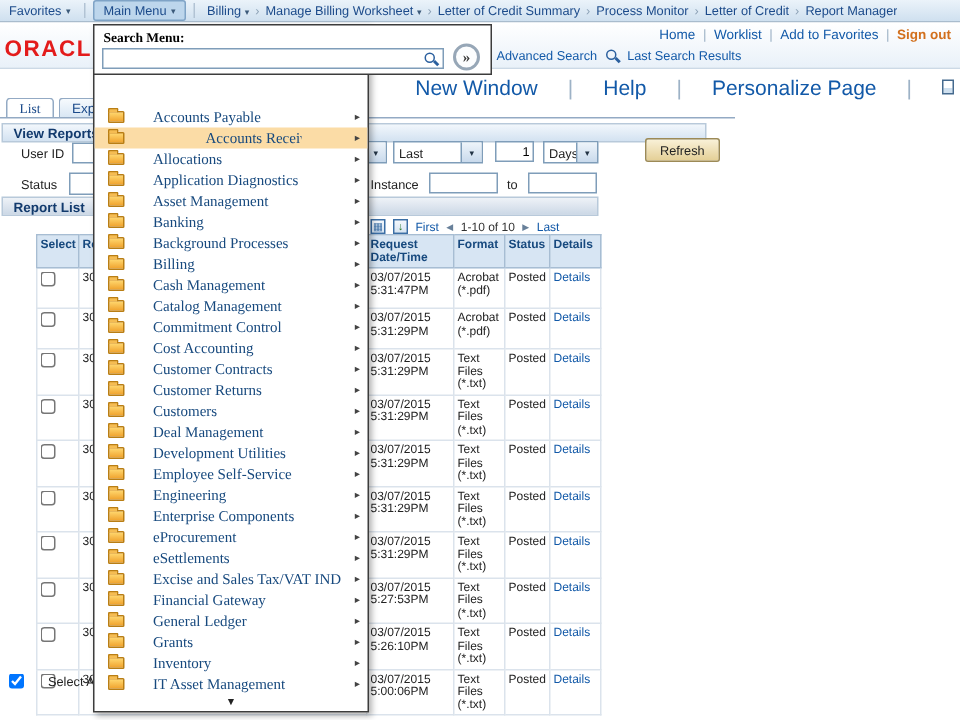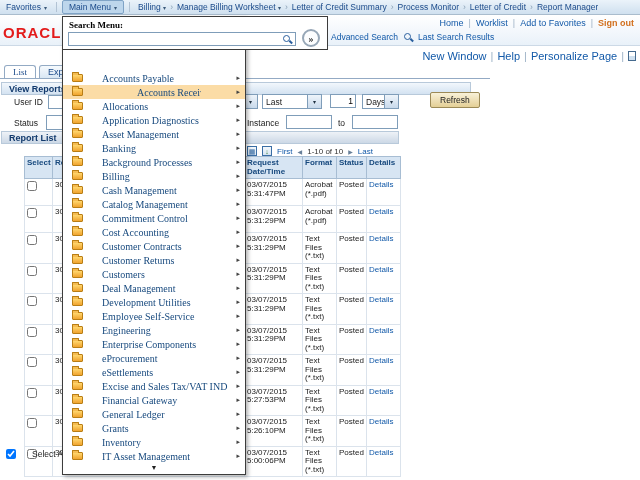--- a/index.html
+++ b/index.html
@@ -23,21 +23,21 @@
   .brand{position:absolute;left:3px;top:24px;font-size:15px;font-weight:bold;color:#e31b1b;letter-spacing:1px;}
   .hdr-links{position:absolute;right:6px;top:18px;display:flex;align-items:center;gap:5px;font-size:9px;}
   .hdr-links .sep{color:#9db2c6;}
   .signout{color:#d2701e;font-weight:bold;}
   .adv-row{position:absolute;left:331px;top:32px;display:flex;align-items:center;gap:5px;font-size:8.5px;}
   .mag{position:relative;width:10px;height:10px;display:inline-block;}
   .mag::before{content:"";position:absolute;left:1px;top:1px;width:5px;height:5px;border:1.5px solid #2a5f9e;border-radius:50%;}
   .mag::after{content:"";position:absolute;left:6.5px;top:6.5px;width:3.5px;height:1.5px;background:#2a5f9e;transform:rotate(45deg);}
 
   
-  .page-links{position:absolute;right:4px;top:50px;display:flex;align-items:center;gap:4px;font-size:11px;margin-left:36px;}
+  .page-links{position:absolute;right:4px;top:50px;display:flex;align-items:center;gap:20px;font-size:14px;margin-left:36px;}
   .page-links .sep{color:#9db2c6;}
   .icon-page{width:8px;height:10px;border:1px solid #456a8e;background:linear-gradient(#fff 55%,#cfe0ef 55%);display:inline-block;}
 
   
   .tabstrip{position:absolute;left:0;top:62px;width:490px;height:17px;border-bottom:1px solid #93aac4;display:flex;align-items:flex-end;gap:3px;padding-left:4px;}
   .tab{border:1px solid #93aac4;border-bottom:none;border-radius:3px 3px 0 0;padding:1px 8px;background:linear-gradient(#f6fafd,#d9e7f4);color:#1b4a8a;cursor:pointer;font-size:9px;}
   .tab.active{background:#fff;font-family:Liberation Serif, serif;}
 
   
   .secbar{position:absolute;height:13px;background:linear-gradient(#f2f7fc,#d3e2f1);border:1px solid #b8c9da;display:flex;align-items:center;padding-left:7px;font-weight:bold;color:#123a6d;font-size:9px;}

